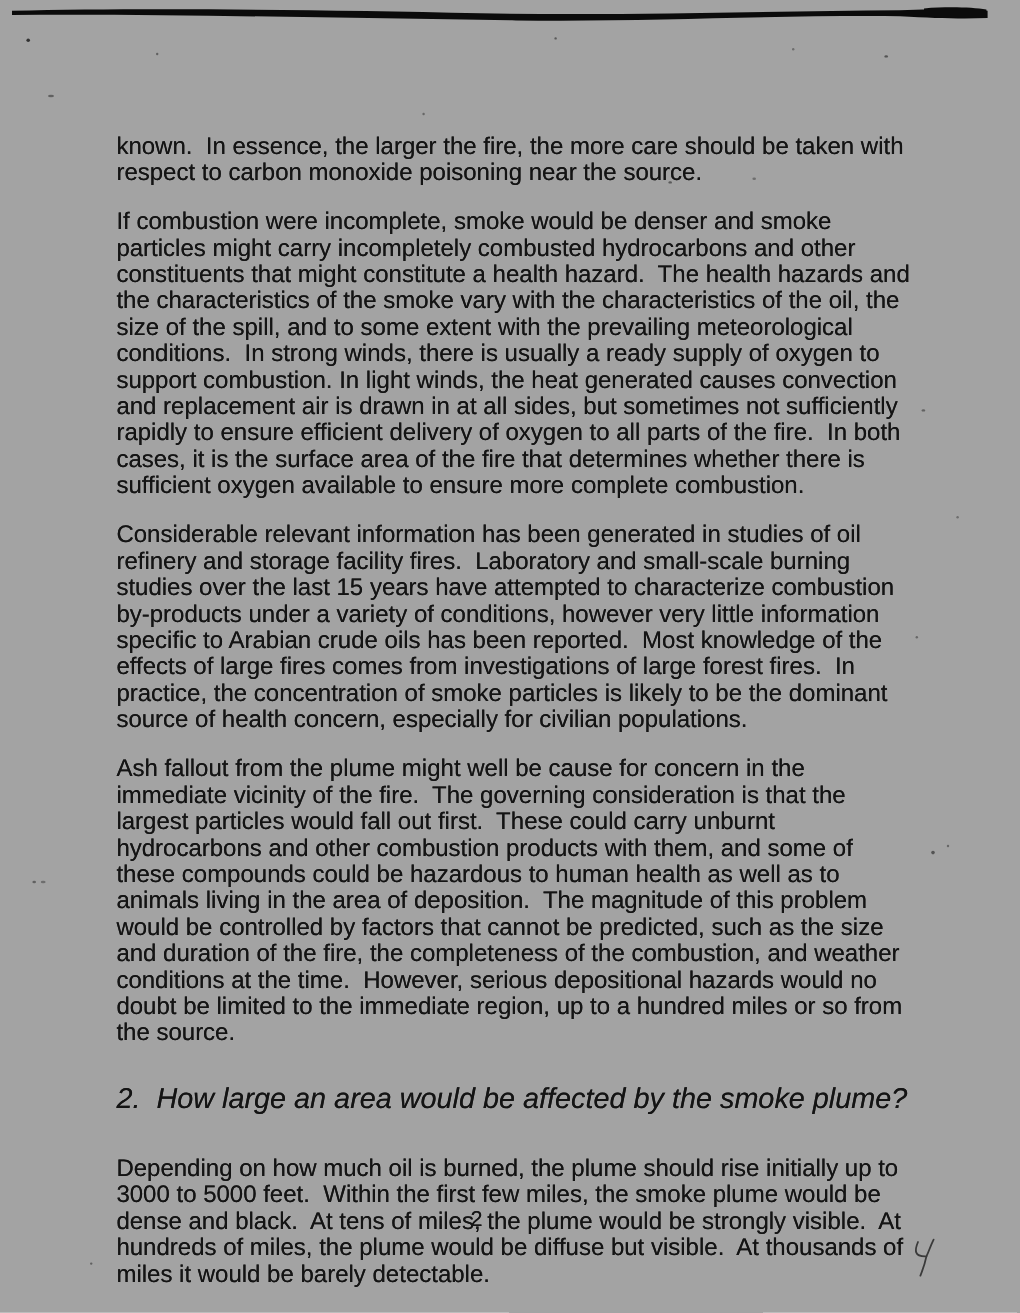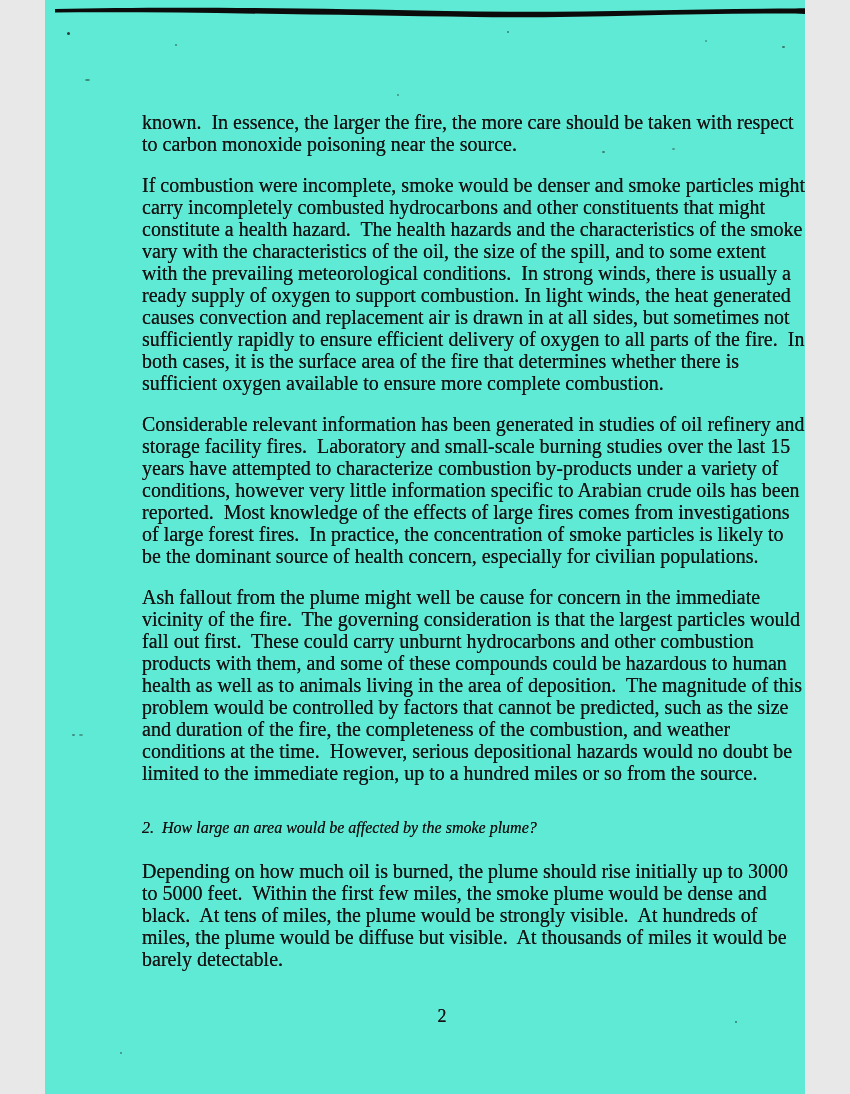--- a/index.html
+++ b/index.html
@@ -1,44 +1,44 @@
 <!DOCTYPE html>
 <html><head>
 <meta charset="utf-8">
 <style>
   html, body { margin: 0; padding: 0; background: #e8e8e8; }
   .page {
     position: relative;
-    width: 760px;
+    width: 850px;
     height: 1094px;
     margin: 0 auto;
-    background: #5eead4;
+    background: #a3a3a3;
     overflow: hidden;
-    font-family: Liberation Serif, serif;
+    font-family: Liberation Sans, sans-serif;
     color: #141414;
   }
   
   .scan-bar { position: absolute; top: 0; left: 0; }
   
   .text-block {
     position: absolute;
     left: 97px;
     top: 111px;
     width: 664px;
   }
   p.body-para {
     margin: 0 0 19px 0;
     font-size: 20px;
     line-height: 22px;
     white-space: pre-wrap;
     text-shadow: 0 0 0.5px #262626;
   }
   h2.section-heading {
-    margin: 33px 0 21px 0;
-    font-size: 16px;
+    margin: 33px 0 36px 0;
+    font-size: 24px;
     line-height: 22px;
     font-style: italic;
     font-weight: normal;
     white-space: pre-wrap;
     text-shadow: 0 0 0.4px #262626;
   }
   .page-number {
     position: absolute;
     left: 372px;
     top: 1006px;

